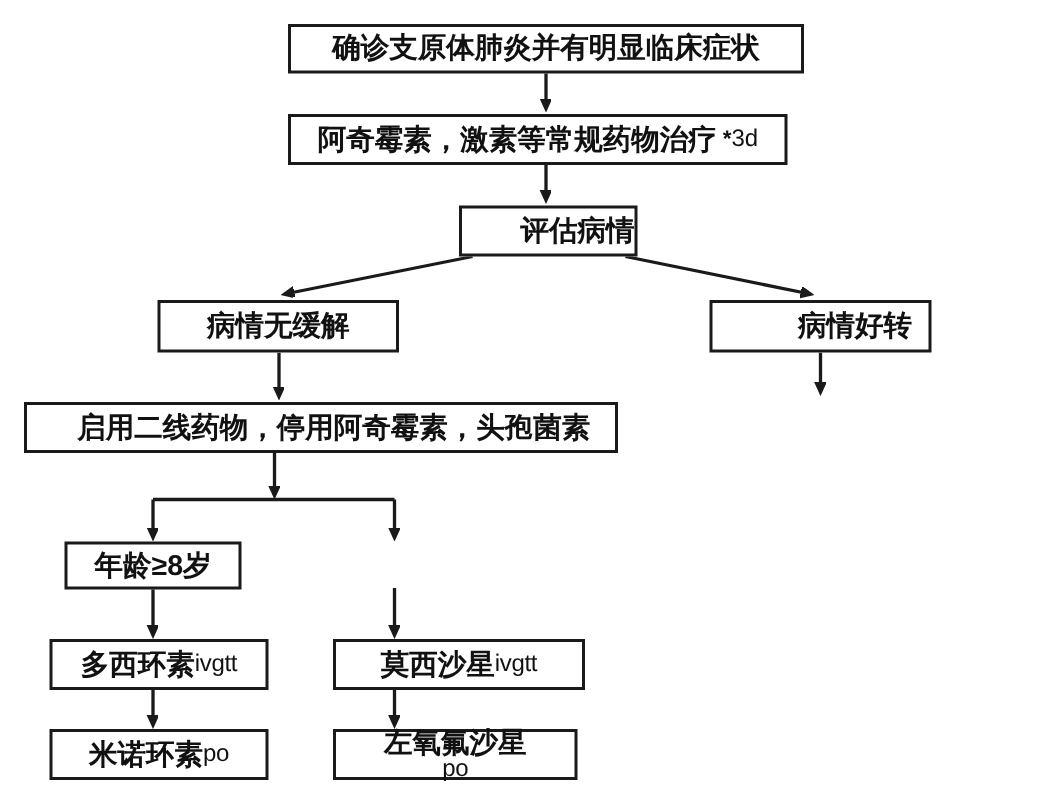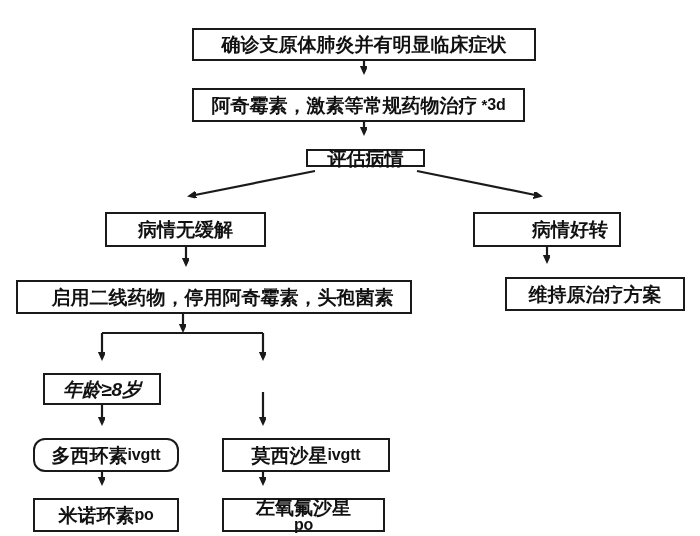--- a/index.html
+++ b/index.html
@@ -22,29 +22,28 @@
     box-sizing: border-box;
     border: 2px solid #1a1a1a;
     background: #ffffff;
     display: flex;
     align-items: center;
     justify-content: center;
     color: #111111;
     line-height: 1;
     white-space: nowrap;
     letter-spacing: 0px;
-    margin-top: 12px;
   }
   .node .cn {
     font-size: 19px;
     font-weight: 600;
   }
   .node .lat {
     font-size: 16px;
-    font-weight: 700;
+    font-weight: 400;
     letter-spacing: -0.2px;
   }
   .node .sup {
     font-size: 15px;
     font-weight: 700;
     vertical-align: super;
     position: relative;
     top: -1px;
   }
   .node .gap {
@@ -108,46 +107,43 @@
     <span class="cn">确诊支原体肺炎并有明显临床症状</span>
   </div>
 
   <div class="node" style="left:192px; top:76px; width:333px; height:34px;">
     <span class="cn">阿奇霉素，激素等常规药物治疗</span>
     <span class="gap"></span>
     <span class="sup">*</span>
     <span class="lat">3d</span>
   </div>
 
-  <div class="node" style="left:306px; top:137px; width:119px; height:18px;">
+  <div class="node" style="left:306px; top:137px; width:119px; height:34px;justify-content:flex-end;">
     <span class="cn">评估病情</span>
   </div>
 
   <div class="node" style="left:105px; top:200px; width:161px; height:35px;">
     <span class="cn">病情无缓解</span>
   </div>
 
   <div class="node" style="left:473px; top:200px; width:148px; height:35px;padding-left:46px;">
     <span class="cn">病情好转</span>
   </div>
 
   <div class="node" style="left:16px; top:268px; width:396px; height:34px;padding-left:17px;">
     <span class="cn">启用二线药物，停用阿奇霉素，头孢菌素</span>
   </div>
 
-  <div class="node" style="left:505px; top:265px; width:180px; height:34px;">
-    <span class="cn">维持原治疗方案</span>
-  </div>
 
-  <div class="node" style="left:43px; top:361px; width:118px; height:32px;font-style:italic;">
+  <div class="node" style="left:43px; top:361px; width:118px; height:32px;">
     <span class="cn">年龄≥8岁</span>
   </div>
 
 
-  <div class="node" style="left:33px; top:426px; width:146px; height:34px;border-radius:12px;">
+  <div class="node" style="left:33px; top:426px; width:146px; height:34px;">
     <span class="cn">多西环素</span>
     <span class="lat">ivgtt</span>
   </div>
 
   <div class="node" style="left:222px; top:426px; width:168px; height:34px;">
     <span class="cn">莫西沙星</span>
     <span class="lat">ivgtt</span>
   </div>
 
   <div class="node" style="left:33px; top:486px; width:146px; height:34px;text-align:right;">

